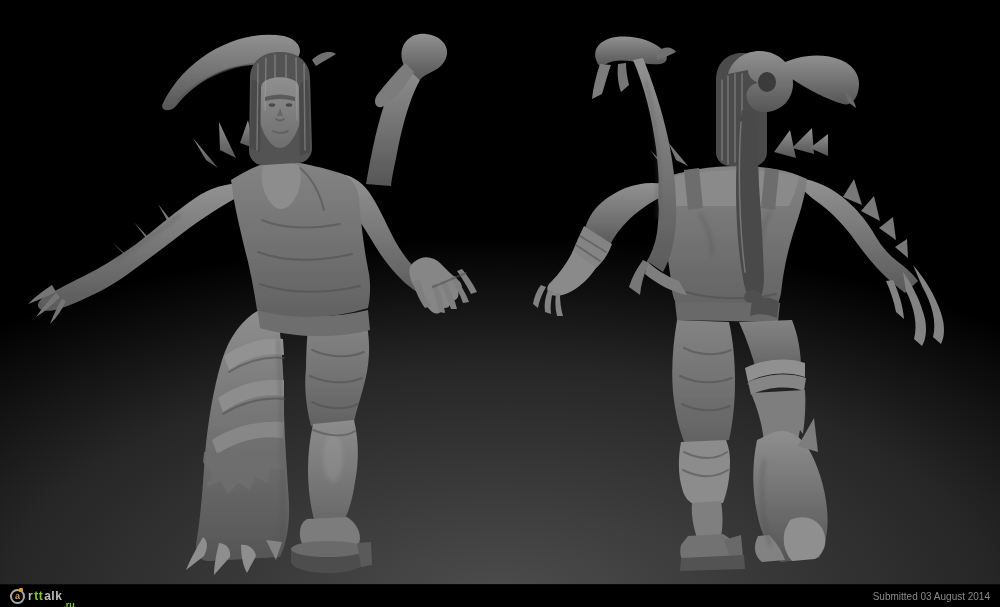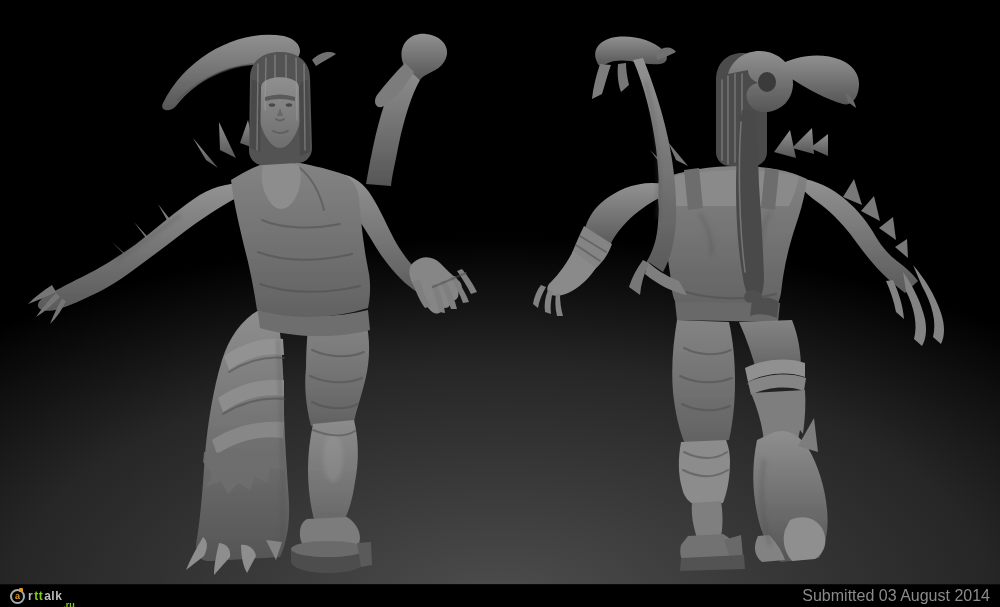--- a/index.html
+++ b/index.html
@@ -13,21 +13,21 @@
           display:flex;align-items:center;justify-content:space-between;padding:0 10px;}
   .logo{display:flex;align-items:center;gap:1px;height:18px;}
   .emblem{position:relative;width:15px;height:15px;border:2px solid #a8a8a8;border-radius:50%;
           box-sizing:border-box;display:inline-flex;align-items:center;justify-content:center;margin-right:2px;}
   .emblem-a{color:#e09a20;font-size:9px;font-weight:bold;line-height:1;}
   .emblem-dot{position:absolute;top:-3px;right:0px;width:4px;height:4px;background:#e09a20;border-radius:1px;}
   .lg{font-weight:bold;font-size:12px;letter-spacing:.5px;line-height:1;}
   .lg-gray{color:#bdbdbd;}
   .lg-orange{color:#84cc16;}
   .lg-small{font-size:9px;letter-spacing:0;margin-top:18px;}
-  .submitted{color:#8a8a8a;font-size:16px;}
+  .submitted{color:#8a8a8a;font-size:10px;}
   .wr{fill:none;stroke:#4e4e4e;stroke-width:2;opacity:.55;stroke-linecap:round;}
   .wl{fill:none;stroke:#9f9f9f;stroke-width:1.5;opacity:.5;stroke-linecap:round;}
 </style>
 </head>
 <body>
 
 <div class="frame">
   <div class="stage">
 
     <svg width="1000" height="584" viewBox="0 0 1000 584">

